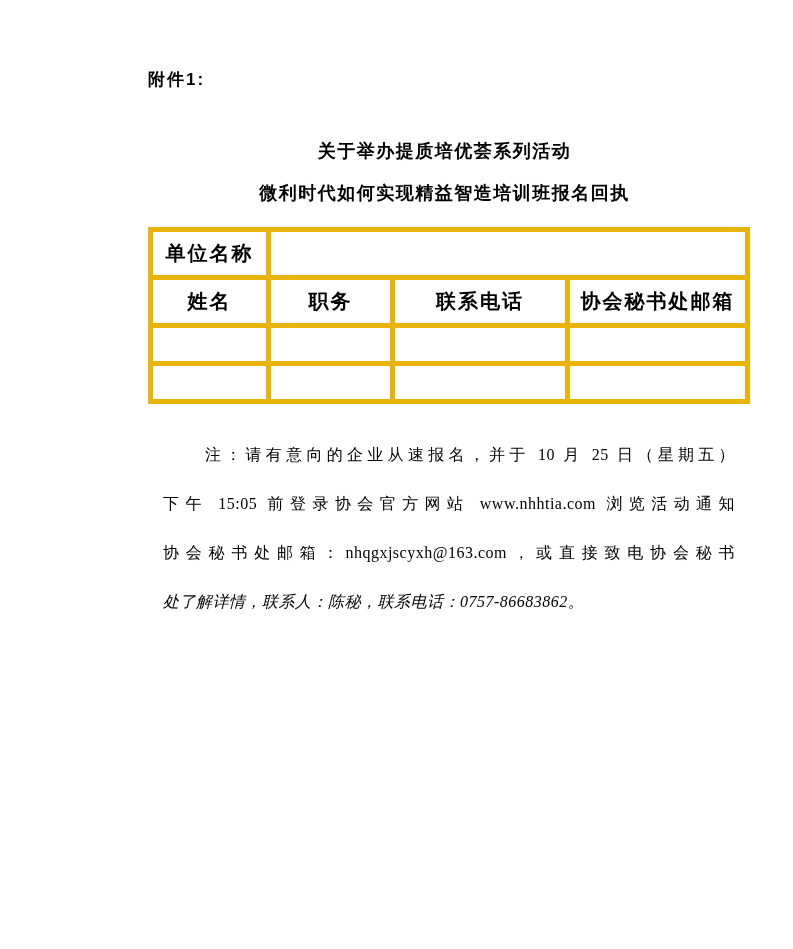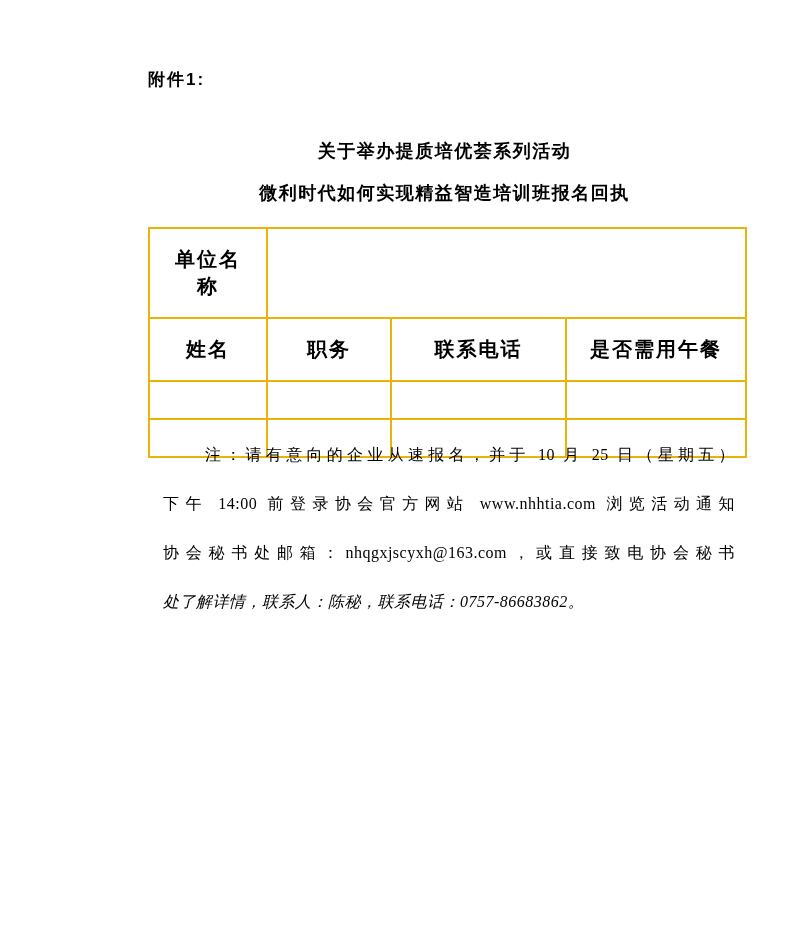--- a/index.html
+++ b/index.html
@@ -36,28 +36,28 @@
   .doc-title.line1 { top: 91px; }
   .doc-title.line2 { top: 133px; }
   table.reg-table {
     position: absolute;
     left: 100px; top: 179px;
     width: 597px;
     border-collapse: collapse;
     table-layout: fixed;
   }
   table.reg-table td, table.reg-table th {
-    border: 2px solid #eab308;
+    border: 5px solid #eab308;
     height: 38px;
     text-align: center;
     vertical-align: middle;
     font-size: 20px;
     font-weight: bold;
     letter-spacing: 2px;
-    padding: 17px;
+    padding: 8px;
   }
   .note {
     position: absolute;
     left: 103px; top: 376px;
     width: 596px;
     font-size: 16px;
     line-height: 37px;
     letter-spacing: 0.5px;
   }
   .note-line {
@@ -106,40 +106,40 @@
     </colgroup>
     <tbody>
       <tr>
         <td>单位名称</td>
         <td colspan="3"></td>
       </tr>
       <tr>
         <th>姓名</th>
         <th>职务</th>
         <th>联系电话</th>
-        <th>是否需用午餐</th>
+        <th>协会秘书处邮箱</th>
       </tr>
       <tr>
         <td></td>
         <td></td>
         <td></td>
         <td></td>
       </tr>
       <tr>
         <td></td>
         <td></td>
         <td></td>
         <td></td>
       </tr>
     </tbody>
   </table>
 
   <div class="note">
     <div class="note-line first">注：请有意向的企业从速报名，并于 10 月 25 日（星期五）</div>
-    <div class="note-line">下午 14:00 前登录协会官方网站 www.nhhtia.com 浏览活动通知</div>
+    <div class="note-line">下午 15:05 前登录协会官方网站 www.nhhtia.com 浏览活动通知</div>
     <div class="note-line">协会秘书处邮箱：nhqgxjscyxh@163.com，或直接致电协会秘书</div>
     <div class="note-line last">处了解详情，联系人：陈秘，联系电话：0757-86683862。</div>
   </div>
 
   <div class="page-number">- 4 -</div>
 
   <div class="page-bottom-divider"></div>
 
 </div>
 

